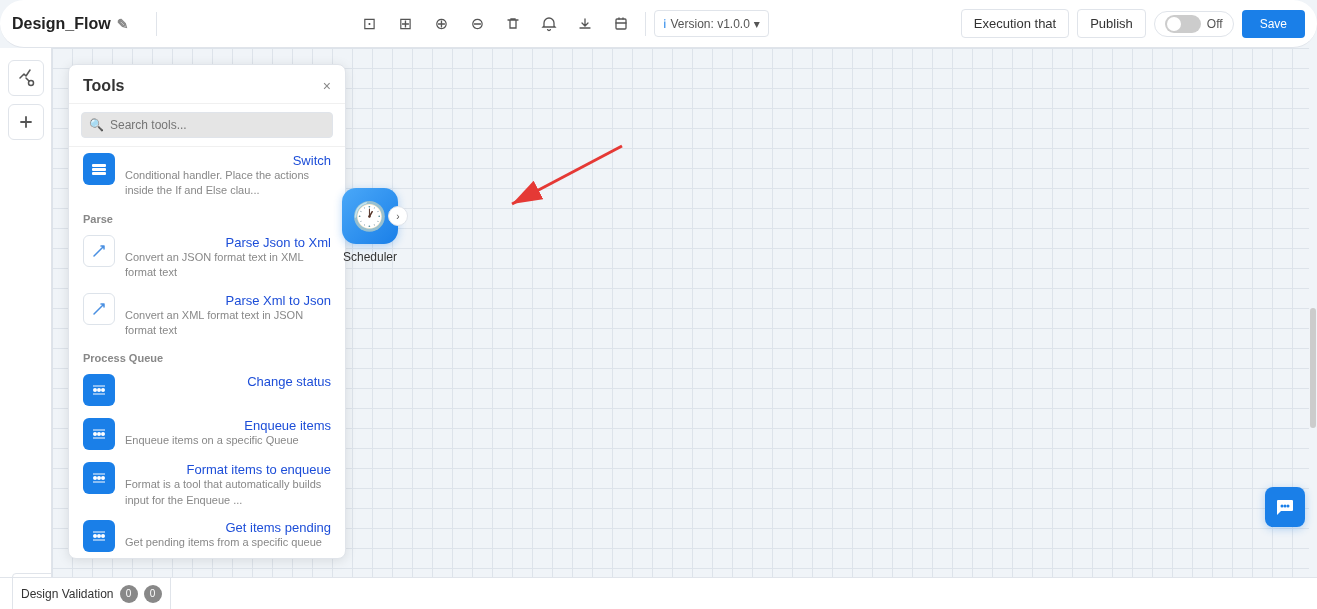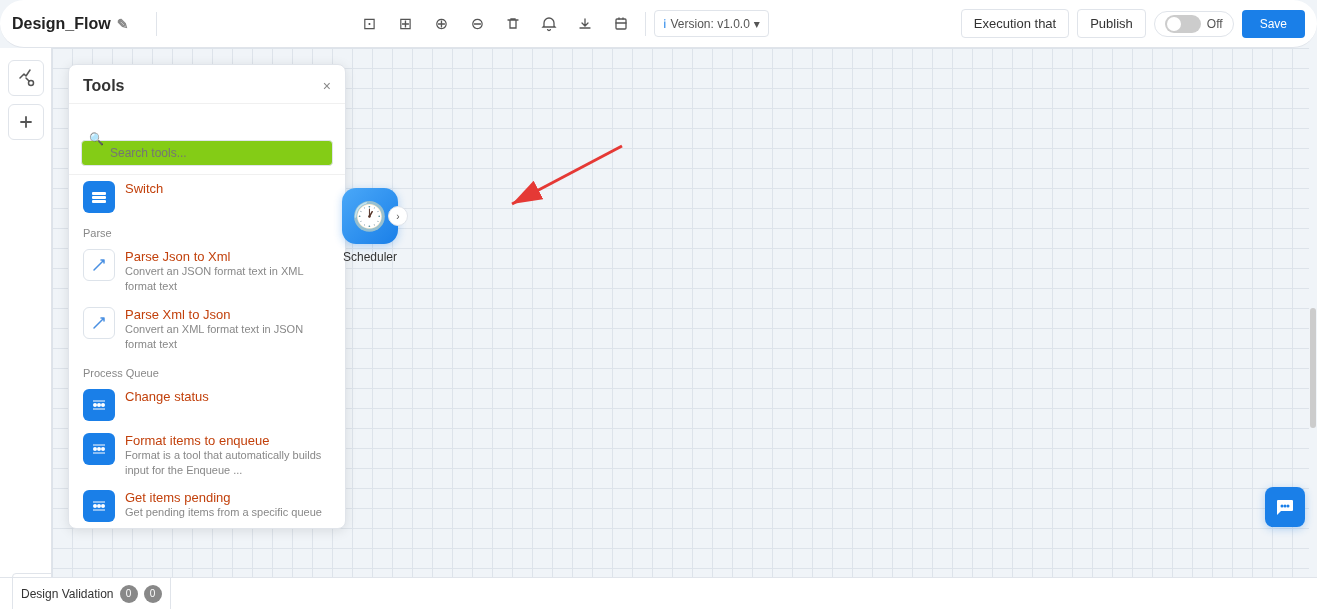--- a/index.html
+++ b/index.html
@@ -215,41 +215,40 @@
       border-bottom: 1px solid #f0f0f0;
     }
     .tools-search-input {
       width: 100%;
       border: 1px solid #e0e4ea;
       border-radius: 4px;
       padding: 5px 8px 5px 28px;
       font-size: 12px;
       color: #333;
       outline: none;
-      background: #84cc16;
-      margin-top: 28px;
+      background: #e5e5e5;
     }
     .tools-search-wrap {
       position: relative;
     }
     .tools-search-wrap .search-icon-inner {
       position: absolute;
       left: 8px;
       top: 50%;
       transform: translateY(-50%);
       color: #aaa;
       font-size: 12px;
     }
     .tools-list {
       overflow-y: auto;
       flex: 1;
     }
     .tools-section-label {
       font-size: 11px;
-      font-weight: 400;
+      font-weight: 700;
       color: #888;
       padding: 8px 14px 4px;
       text-transform: none;
     }
     .tool-item {
       display: flex;
       align-items: flex-start;
       padding: 6px 14px;
       cursor: pointer;
       gap: 10px;
@@ -268,24 +267,25 @@
     }
     .tool-icon.gray-border {
       background: #fff;
       border: 1px solid #dde3ea;
       color: #4a90e2;
     }
     .tool-info { flex: 1; min-width: 0; }
     .tool-name {
       font-size: 13px;
       font-weight: 500;
-      color: #c2410c;
+      color: #1d4ed8;
       white-space: nowrap;
       overflow: hidden;
       text-overflow: ellipsis;
+      text-align: right;
     }
     .tool-desc {
       font-size: 11px;
       color: #888;
       overflow: hidden;
       text-overflow: ellipsis;
       display: -webkit-box;
       -webkit-line-clamp: 2;
       -webkit-box-orient: vertical;
       line-height: 1.4;
@@ -511,20 +511,21 @@
         <div class="tool-item">
           <div class="tool-icon">
             <svg width="18" height="18" viewBox="0 0 18 18" fill="none">
                 <rect x="2" y="4" width="14" height="3" rx="1" fill="white"></rect>
                 <rect x="2" y="8" width="14" height="3" rx="1" fill="white"></rect>
                 <rect x="2" y="12" width="14" height="3" rx="1" fill="white"></rect>
               </svg>
           </div>
           <div class="tool-info">
             <div class="tool-name">Switch</div>
+            <div class="tool-desc">Conditional handler. Place the actions inside the If and Else clau...</div>
           </div>
         </div>
 
         <div class="tools-section-label">Parse</div>
 
         <div class="tool-item">
           <div class="tool-icon gray-border">
             <svg width="16" height="16" viewBox="0 0 16 16" fill="none">
                 <path d="M3 13L13 3M10 3h3v3" stroke="#4a90e2" stroke-width="1.5" stroke-linecap="round" stroke-linejoin="round"></path>
               </svg>
@@ -556,46 +557,60 @@
                 <circle cx="9" cy="9" r="2" fill="white"></circle>
                 <circle cx="13" cy="9" r="2" fill="white"></circle>
                 <path d="M3 5h12M3 13h12" stroke="white" stroke-width="1"></path>
               </svg>
           </div>
           <div class="tool-info">
             <div class="tool-name">Change status</div>
           </div>
         </div>
 
-
         <div class="tool-item">
           <div class="tool-icon">
             <svg width="18" height="18" viewBox="0 0 18 18" fill="none">
                 <circle cx="5" cy="9" r="2" fill="white"></circle>
                 <circle cx="9" cy="9" r="2" fill="white"></circle>
                 <circle cx="13" cy="9" r="2" fill="white"></circle>
                 <path d="M3 5h12M3 13h12" stroke="white" stroke-width="1"></path>
               </svg>
           </div>
           <div class="tool-info">
-            <div class="tool-name">Format items to enqueue</div>
-            <div class="tool-desc">Format is a tool that automatically builds input for the Enqueue ...</div>
+            <div class="tool-name">Enqueue items</div>
+            <div class="tool-desc">Enqueue items on a specific Queue</div>
           </div>
         </div>
 
         <div class="tool-item">
           <div class="tool-icon">
             <svg width="18" height="18" viewBox="0 0 18 18" fill="none">
                 <circle cx="5" cy="9" r="2" fill="white"></circle>
                 <circle cx="9" cy="9" r="2" fill="white"></circle>
                 <circle cx="13" cy="9" r="2" fill="white"></circle>
                 <path d="M3 5h12M3 13h12" stroke="white" stroke-width="1"></path>
               </svg>
           </div>
           <div class="tool-info">
+            <div class="tool-name">Format items to enqueue</div>
+            <div class="tool-desc">Format is a tool that automatically builds input for the Enqueue ...</div>
+          </div>
+        </div>
+
+        <div class="tool-item">
+          <div class="tool-icon">
+            <svg width="18" height="18" viewBox="0 0 18 18" fill="none">
+                <circle cx="5" cy="9" r="2" fill="white"></circle>
+                <circle cx="9" cy="9" r="2" fill="white"></circle>
+                <circle cx="13" cy="9" r="2" fill="white"></circle>
+                <path d="M3 5h12M3 13h12" stroke="white" stroke-width="1"></path>
+              </svg>
+          </div>
+          <div class="tool-info">
             <div class="tool-name">Get items pending</div>
             <div class="tool-desc">Get pending items from a specific queue</div>
           </div>
         </div>
 
       </div>
     </div>
 
     <div class="scheduler-node">
       <div class="scheduler-icon-wrap">

